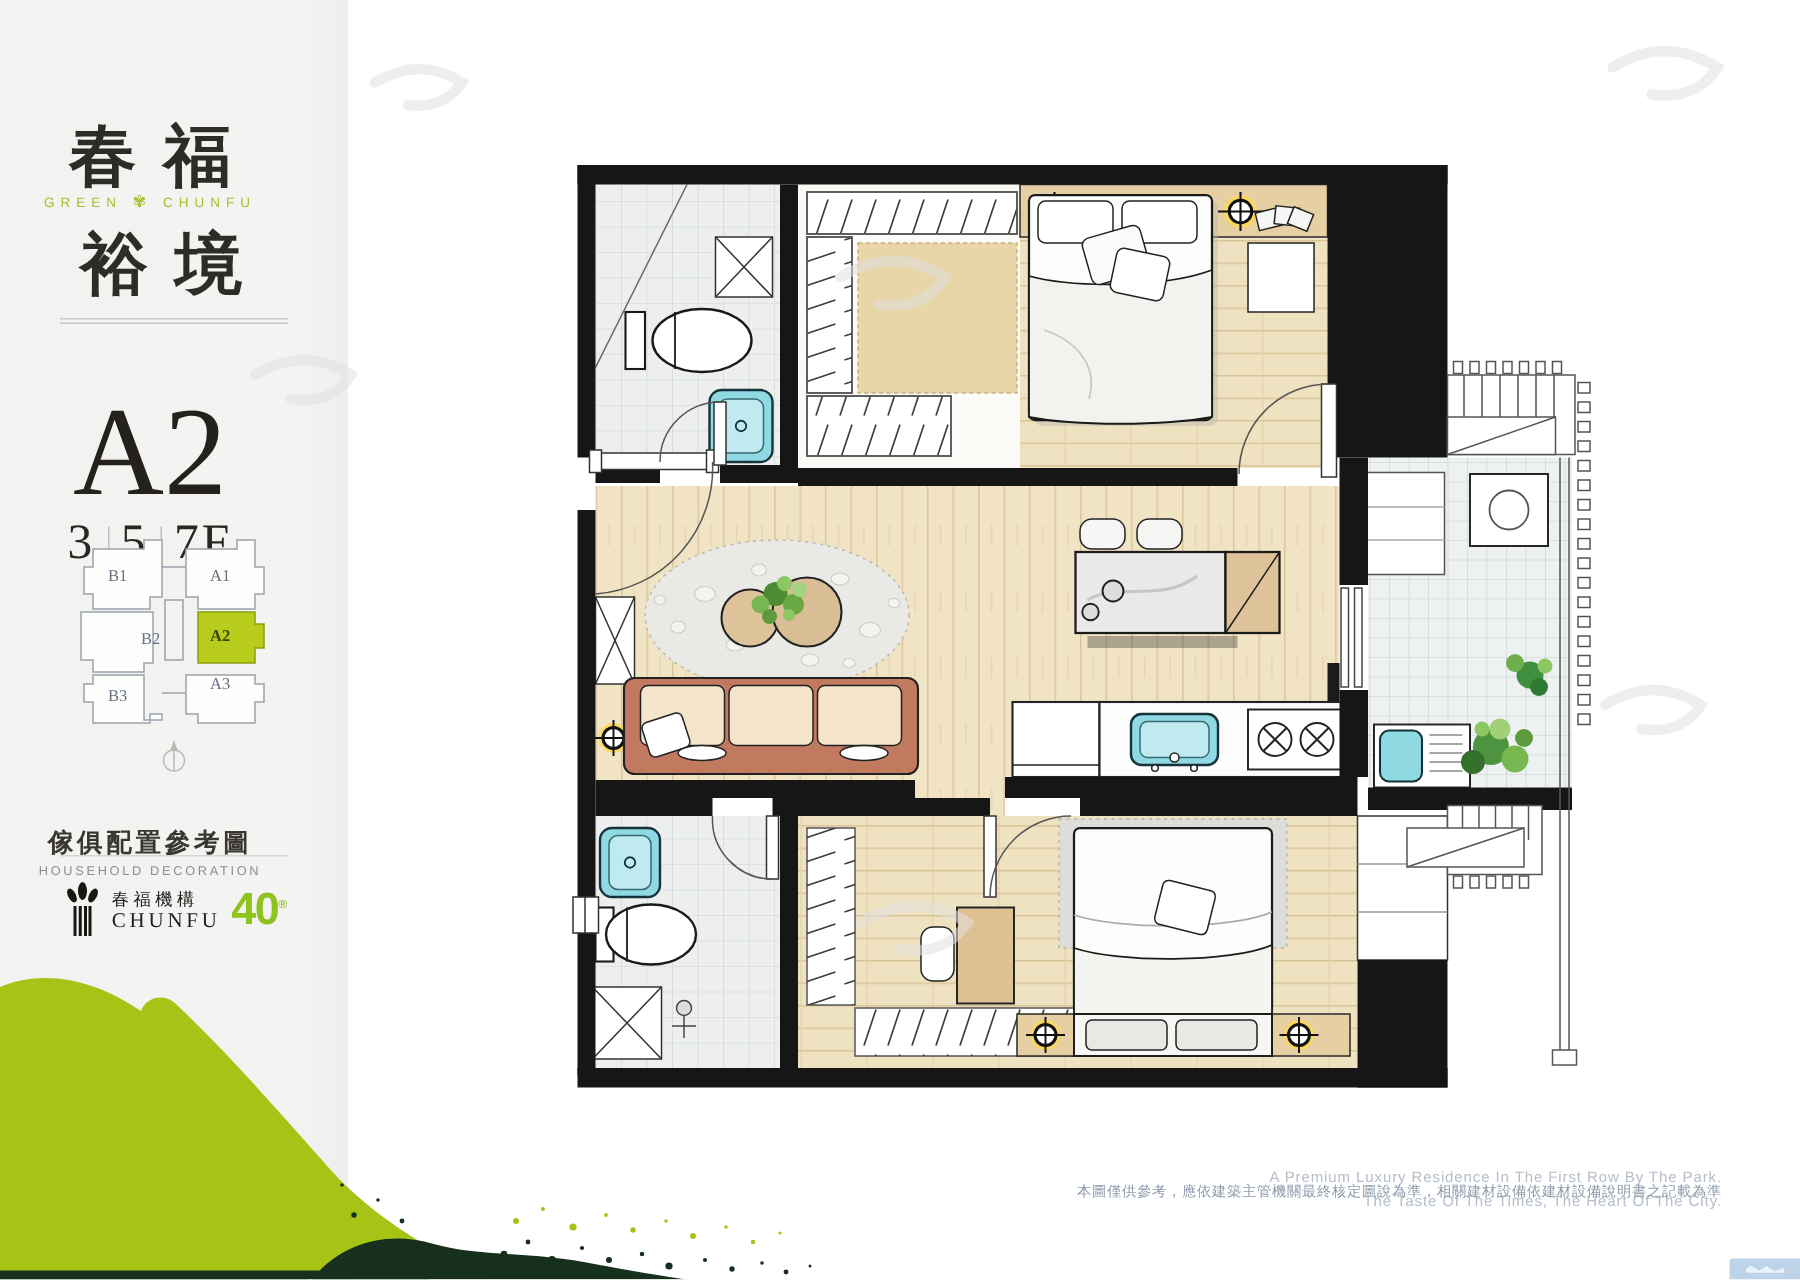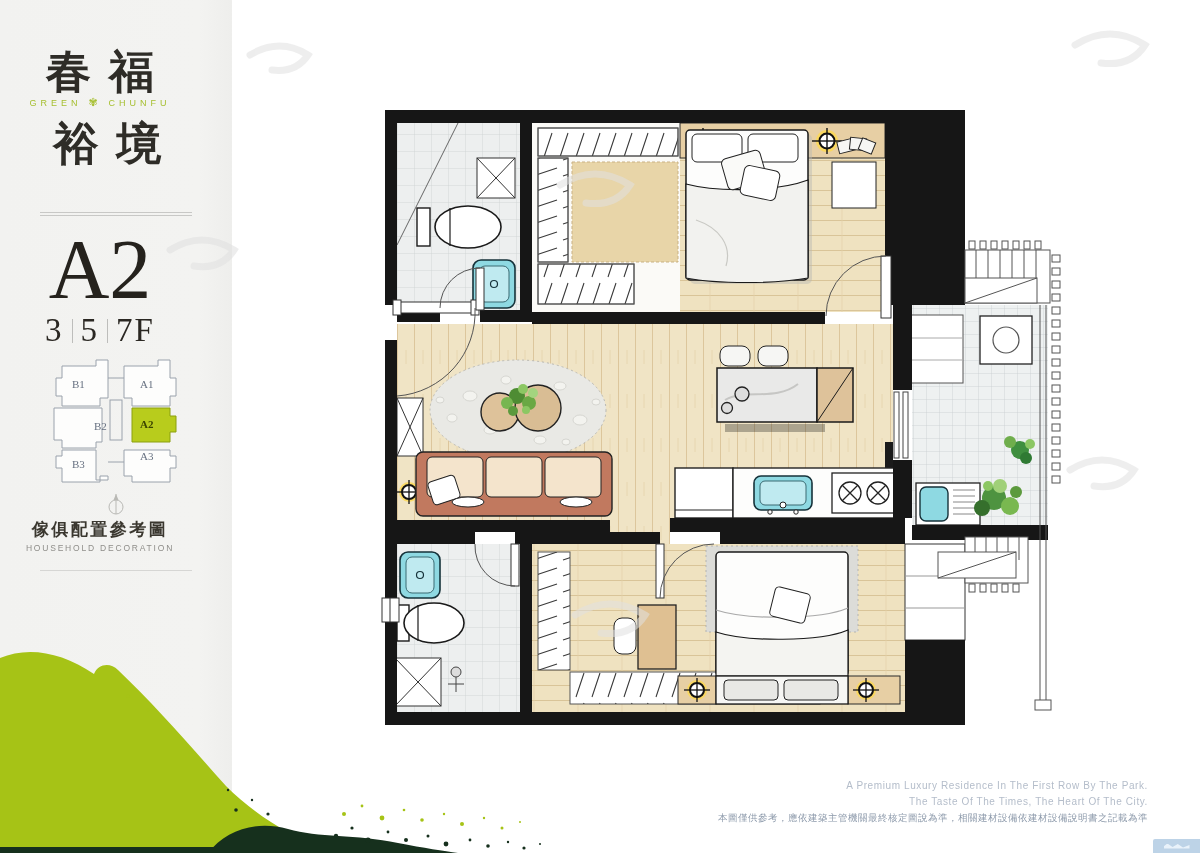--- a/index.html
+++ b/index.html
@@ -1,21 +1,21 @@
 <!DOCTYPE html>
 <html><head>
 <meta charset="utf-8">
 <style>
   * { margin:0; padding:0; box-sizing:border-box; }
   html,body { width:1200px; height:853px; }
   body { font-family:"Liberation Sans", sans-serif; background:#fff; position:relative; overflow:hidden; }
   .abs { position:absolute; }
   
   #sidebar { left:0; top:0; width:232px; height:853px; background:linear-gradient(90deg,#f2f2f0 0%,#f3f3f1 86%,#eeeeec 100%); }
-  .side-center { left:0; width:200px; text-align:center; }
+  .side-center { left:0; width:200px; text-align:center;margin-top:32px; }
   .title-cjk { font-family:"Liberation Serif", serif; font-size:45px; letter-spacing:18px; text-indent:18px; color:#2e2c27; font-weight:600;padding-left:15px; }
   .subtitle { font-size:9px; letter-spacing:4px; color:#a6bf2f; display:flex; align-items:center; justify-content:center; gap:7px; }
   .flower { color:#a6bf2f; font-size:11px; }
   .divider-double { left:40px; width:152px; border-top:1px solid #c8c8c6; border-bottom:1px solid #c8c8c6; height:4px; }
   .divider-single { left:40px; width:152px; border-top:1px solid #d6d6d4; height:1px; }
   #unit-code { font-family:"Liberation Serif", serif; font-size:84px; color:#25221d; line-height:1; }
   #floors { font-family:"Liberation Serif", serif; font-size:33px; color:#2a2722; letter-spacing:2px; display:flex; justify-content:center; align-items:center; gap:8px; }
   .vsep { width:1px; height:24px; background:#bdbdbb; display:inline-block; }
   #keyplan { left:44px; top:356px; width:144px; height:128px; }
   .kp-label { position:absolute; font-family:"Liberation Serif", serif; font-size:11px; color:#677181; }
@@ -85,20 +85,38 @@
     <circle cx="13" cy="15" r="7" fill="none" stroke="#b9b9b5" stroke-width="1"></circle>
     <line x1="13" y1="2" x2="13" y2="22" stroke="#b9b9b5" stroke-width="1"></line>
     <polygon points="13,2 10.5,8 15.5,8" fill="#b9b9b5"></polygon>
   </svg>
 
   <div class="abs side-center" id="caption-zh" style="top:518px;">傢俱配置參考圖</div>
   <div class="abs side-center" id="caption-en" style="top:543px;">HOUSEHOLD DECORATION</div>
 
   <div class="abs divider-single" style="top:570px;"></div>
 
+  <div class="abs" id="brand-logo">
+    <svg width="26" height="38" viewBox="0 0 26 38">
+      <g fill="#161613">
+        <ellipse cx="13" cy="6" rx="3" ry="6"></ellipse>
+        <ellipse cx="6" cy="9" rx="2.6" ry="5" transform="rotate(-28 6 9)"></ellipse>
+        <ellipse cx="20" cy="9" rx="2.6" ry="5" transform="rotate(28 20 9)"></ellipse>
+        <rect x="7" y="16" width="2" height="20"></rect>
+          <rect x="10.5" y="16" width="2" height="20"></rect>
+          <rect x="14" y="16" width="2" height="20"></rect>
+          <rect x="17" y="16" width="2" height="20"></rect>
+      </g>
+    </svg>
+    <div>
+      <div class="logo-txt-zh">春福機構</div>
+      <div class="logo-txt-en">CHUNFU</div>
+    </div>
+    <div class="logo-40"><span>40</span><sup>®</sup></div>
+  </div>
 </div>
 
 <svg class="abs" style="left:0; top:600px;" width="560" height="253" viewBox="0 0 560 253">
   <path d="M0,112 C34,122 62,144 88,170 C114,196 152,224 196,246 L206,253 L0,253 Z" fill="#16301d"></path>
   <g stroke="#9db53a" stroke-width="0.8" fill="none" opacity="0.45">
     <path d="M0,128 C36,138 68,162 96,190 C116,210 140,230 164,246"></path>
     <path d="M0,142 C34,152 62,176 88,202 C106,220 126,238 146,250"></path>
     <path d="M0,156 C30,166 56,188 80,212 C96,228 112,242 128,252"></path>
     <path d="M0,170 C26,180 50,200 70,220 C84,234 98,246 110,253"></path>
     <path d="M0,184 C24,194 44,212 62,230 C72,240 84,248 92,253"></path>
@@ -503,16 +521,16 @@
     <path d="M560,185 q35,-22 70,0 q-14,22 -44,18"></path>
     <path d="M170,250 q32,-20 64,0 q-13,20 -40,16"></path>
     <path d="M575,615 q35,-22 70,0 q-14,22 -44,18"></path>
     <path d="M1070,470 q32,-20 64,0 q-13,20 -40,16"></path>
     <path d="M250,55 q30,-18 58,0 q-12,18 -36,15"></path>
   </g>
 </svg>
 
 <div class="abs tagline" style="top:780px;">A Premium Luxury Residence In The First Row By The Park.</div>
 <div class="abs tagline" style="top:796px;">The Taste Of The Times, The Heart Of The City.</div>
-<div class="abs" id="disclaimer" style="top:812px;">本圖僅供參考，應依建築主管機關最終核定圖說為準，相關建材設備依建材設備說明書之記載為準</div>
+<div class="abs" id="disclaimer" style="top:788px;">本圖僅供參考，應依建築主管機關最終核定圖說為準，相關建材設備依建材設備說明書之記載為準</div>
 <div class="abs" id="corner-badge" style="top:839px; left:1153px;">
   <div class="wave"></div>
 </div>
 
 </body></html>

